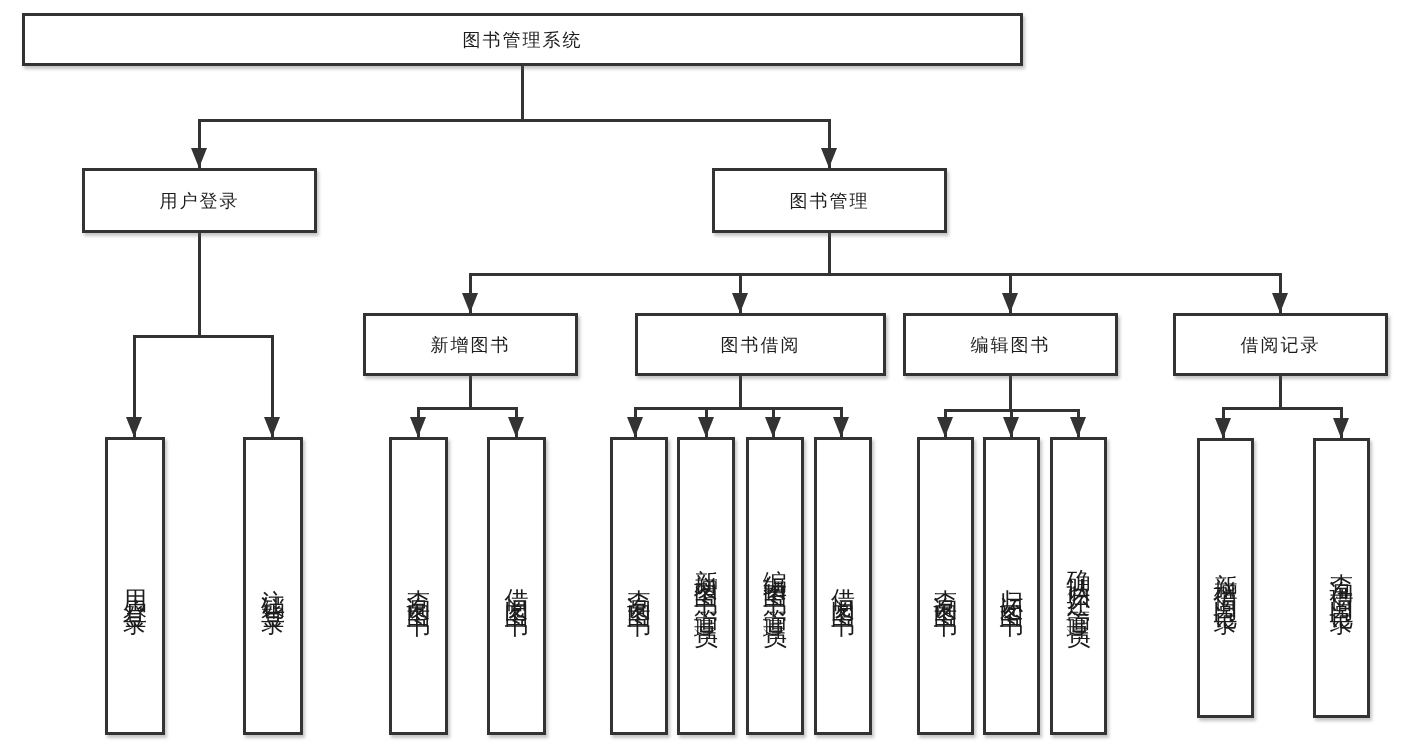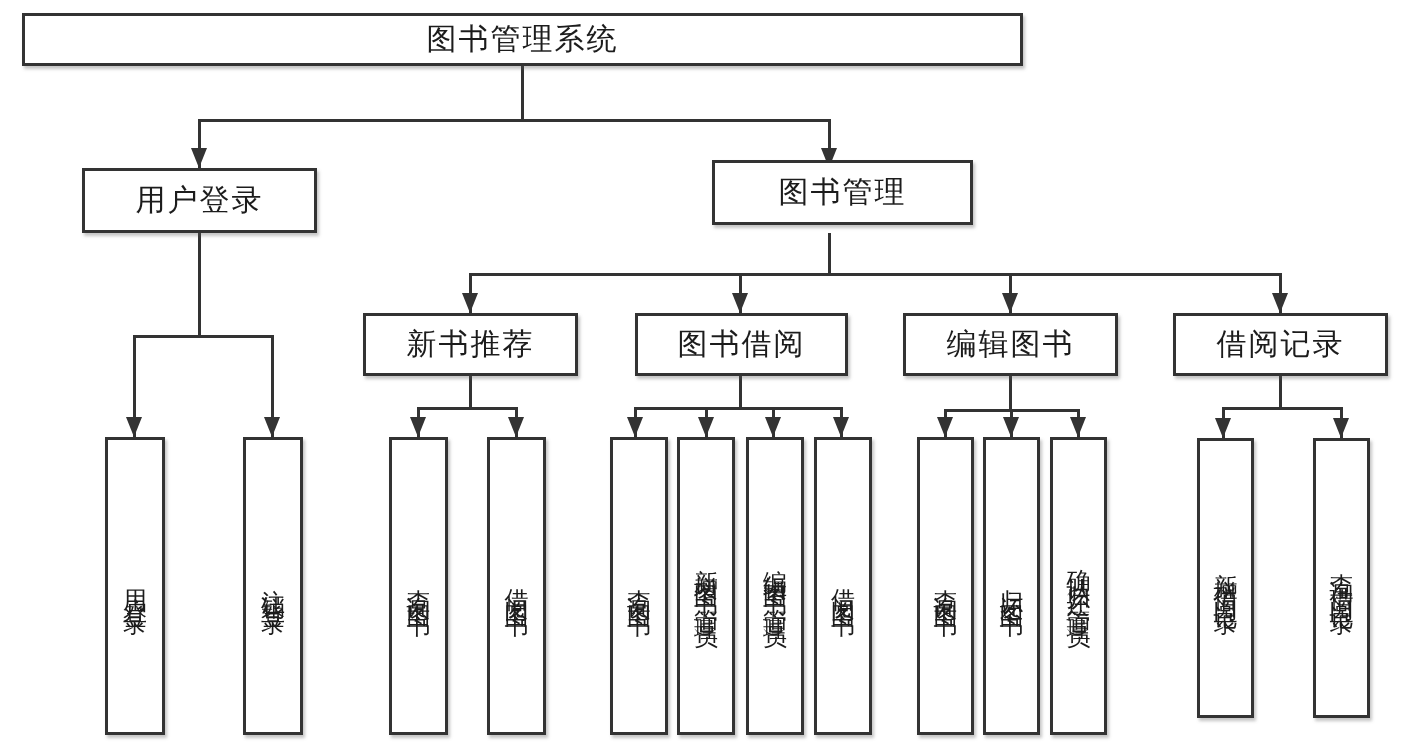--- a/index.html
+++ b/index.html
@@ -4,21 +4,21 @@
 <style>
   html,body{margin:0;padding:0;background:#ffffff;}
   #canvas{
     position:relative;width:1405px;height:747px;background:#ffffff;overflow:hidden;
     font-family:"Liberation Sans","DejaVu Sans",sans-serif;color:#1c1c1c;
   }
   .box{
     position:absolute;background:#ffffff;border:3px solid #333333;box-sizing:border-box;
     display:flex;align-items:center;justify-content:center;
     box-shadow:2px 3px 3px rgba(90,90,90,0.35);
-    font-size:30px;letter-spacing:2px;white-space:nowrap;
+    font-size:18px;letter-spacing:2px;white-space:nowrap;
   }
   .vbox{font-size:24px;letter-spacing:0;}
   .vtext{
     writing-mode:vertical-rl;text-orientation:mixed;
     letter-spacing:8px;white-space:nowrap;line-height:1;
   }
   .vline{position:absolute;width:3px;background:#333333;}
   .hline{position:absolute;height:3px;background:#333333;}
   .arrow{
     position:absolute;width:0;height:0;
@@ -91,24 +91,24 @@
   <div class="arrow" style="left:833px;top:417px"></div>
   <div class="arrow" style="left:937px;top:417px"></div>
   <div class="arrow" style="left:1003px;top:417px"></div>
   <div class="arrow" style="left:1070px;top:417px"></div>
   <div class="arrow" style="left:1215px;top:418px"></div>
   <div class="arrow" style="left:1333px;top:418px"></div>
 
   <div class="box" style="left:22px;top:13px;width:1001px;height:53px">图书管理系统</div>
 
   <div class="box" style="left:82px;top:168px;width:235px;height:65px">用户登录</div>
-  <div class="box" style="left:712px;top:160px;width:261px;height:65px">图书管理</div>
+  <div class="box" style="left:712px;top:168px;width:235px;height:65px">图书管理</div>
 
-  <div class="box" style="left:363px;top:313px;width:215px;height:63px">新书推荐</div>
-  <div class="box" style="left:635px;top:313px;width:213px;height:63px">图书借阅</div>
+  <div class="box" style="left:363px;top:313px;width:215px;height:63px">新增图书</div>
+  <div class="box" style="left:635px;top:313px;width:251px;height:63px">图书借阅</div>
   <div class="box" style="left:903px;top:313px;width:215px;height:63px">编辑图书</div>
   <div class="box" style="left:1173px;top:313px;width:215px;height:63px">借阅记录</div>
 
   <div class="box vbox" style="left:105px;top:437px;width:60px;height:298px">
     <span class="vtext">用户登录</span>
   </div>
   <div class="box vbox" style="left:243px;top:437px;width:60px;height:298px">
     <span class="vtext">注销登录</span>
   </div>
 

